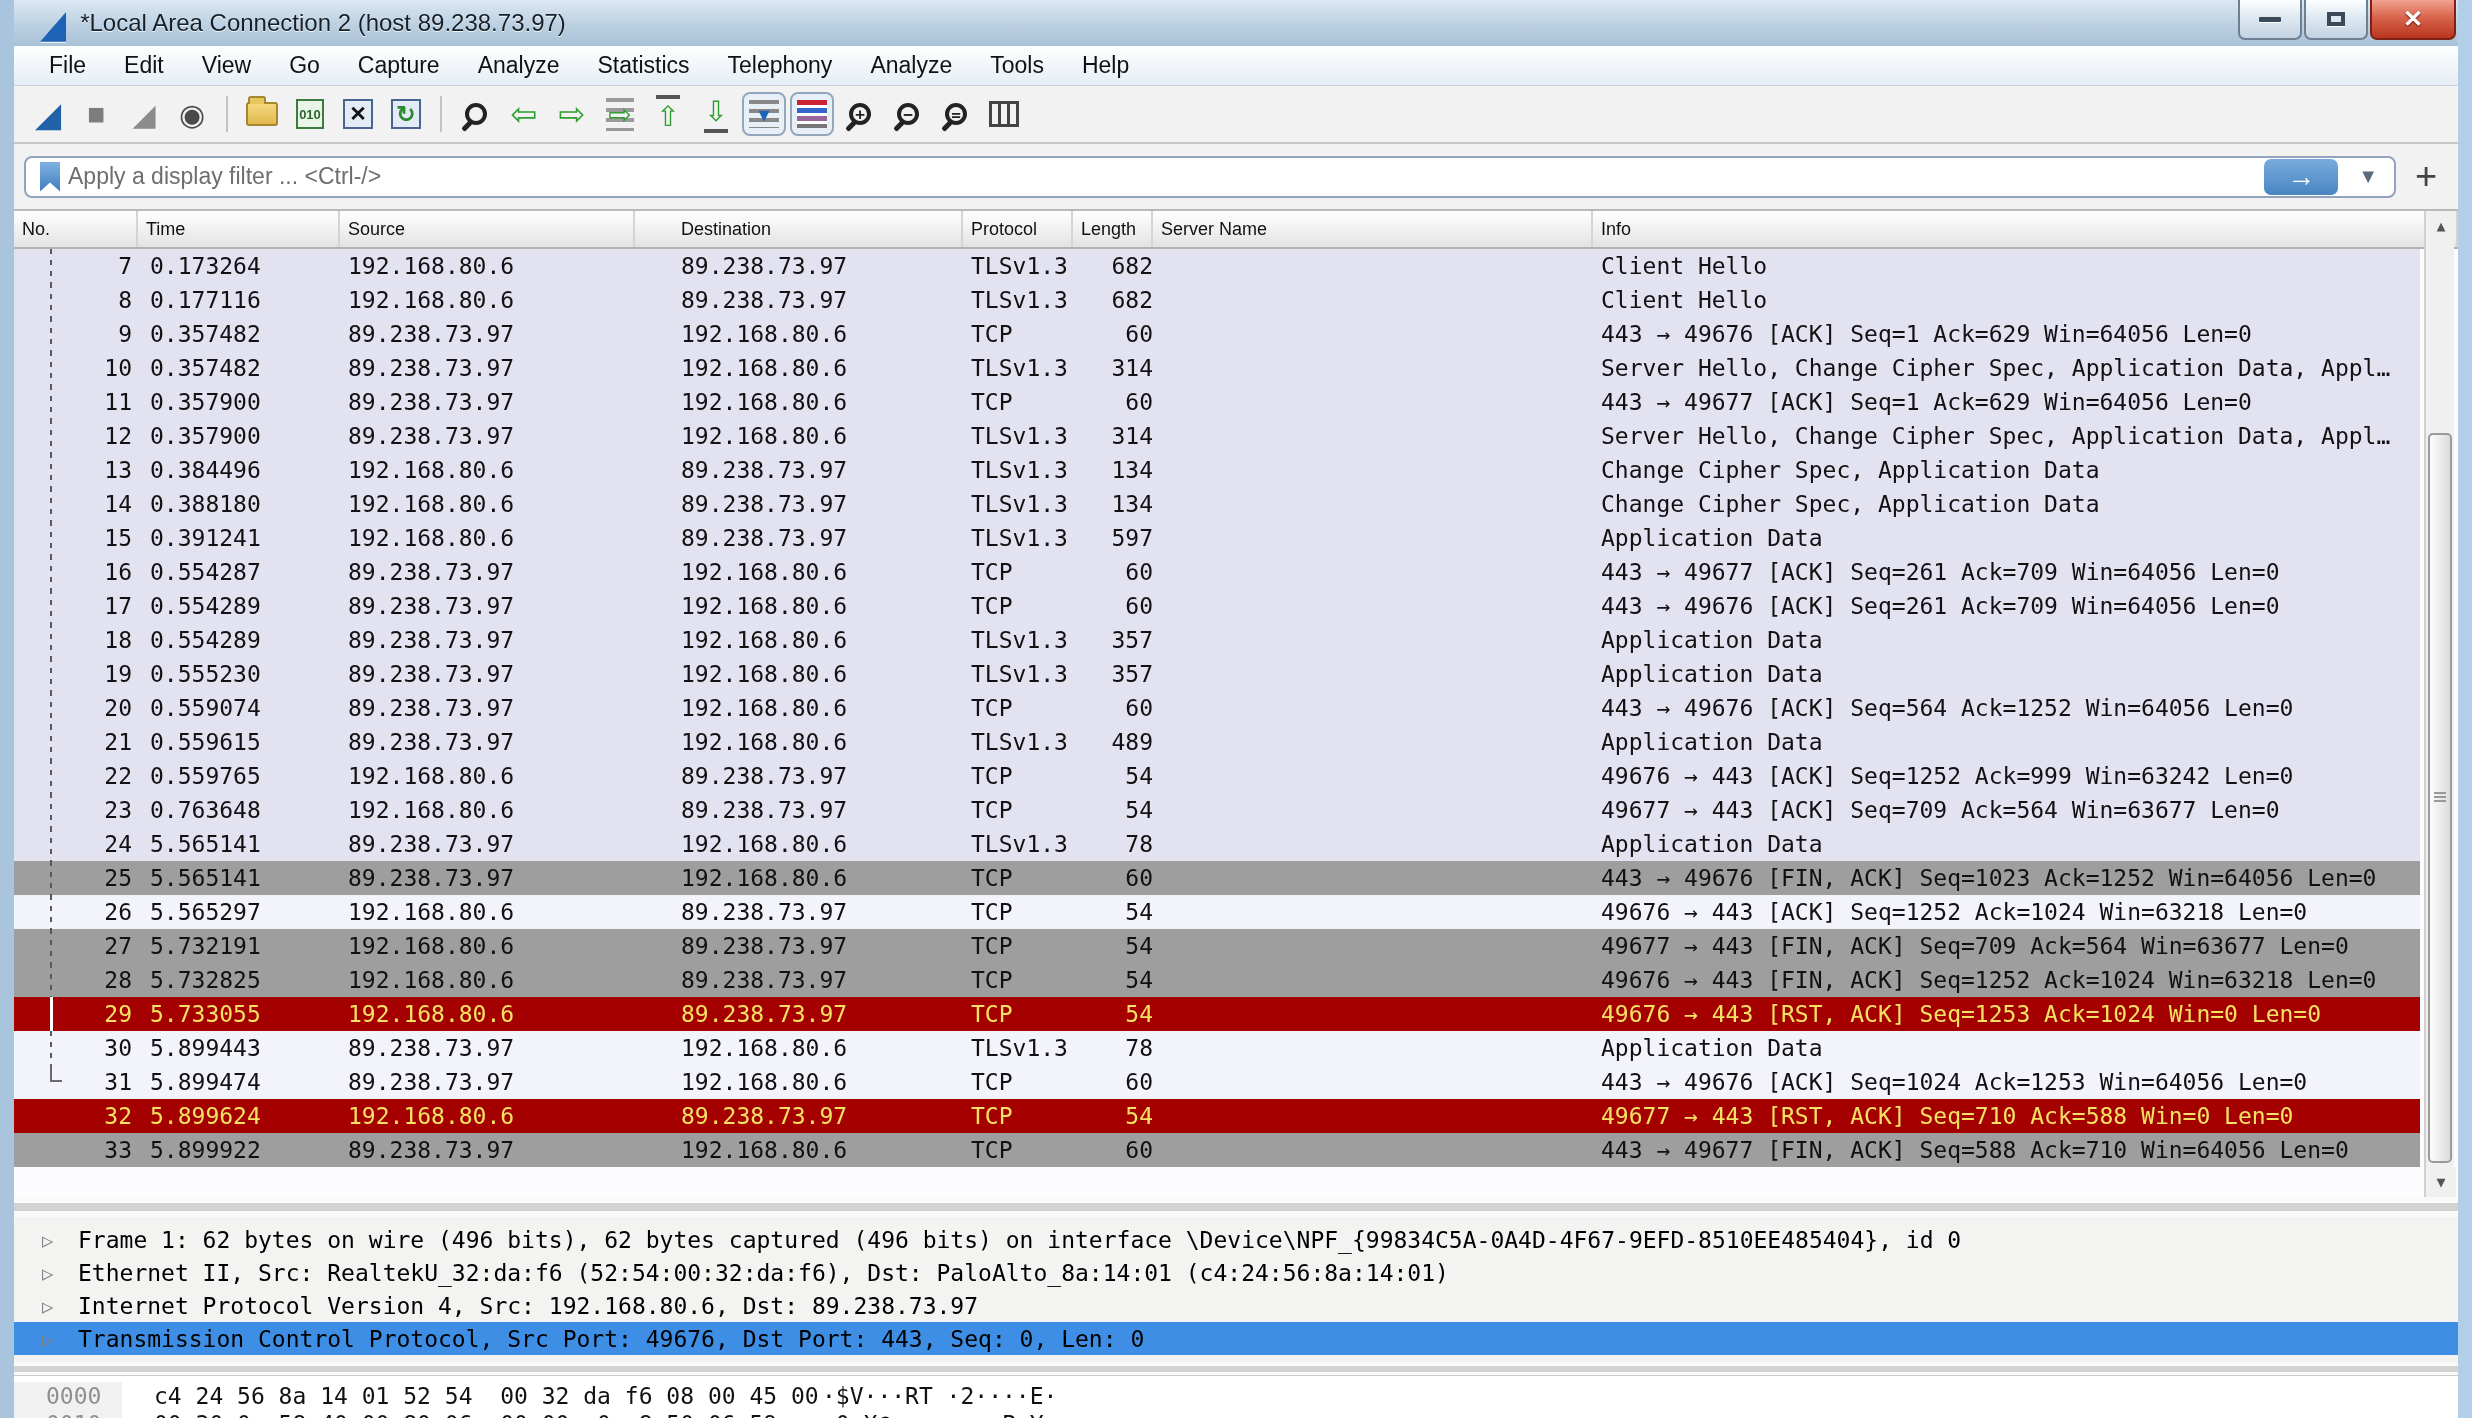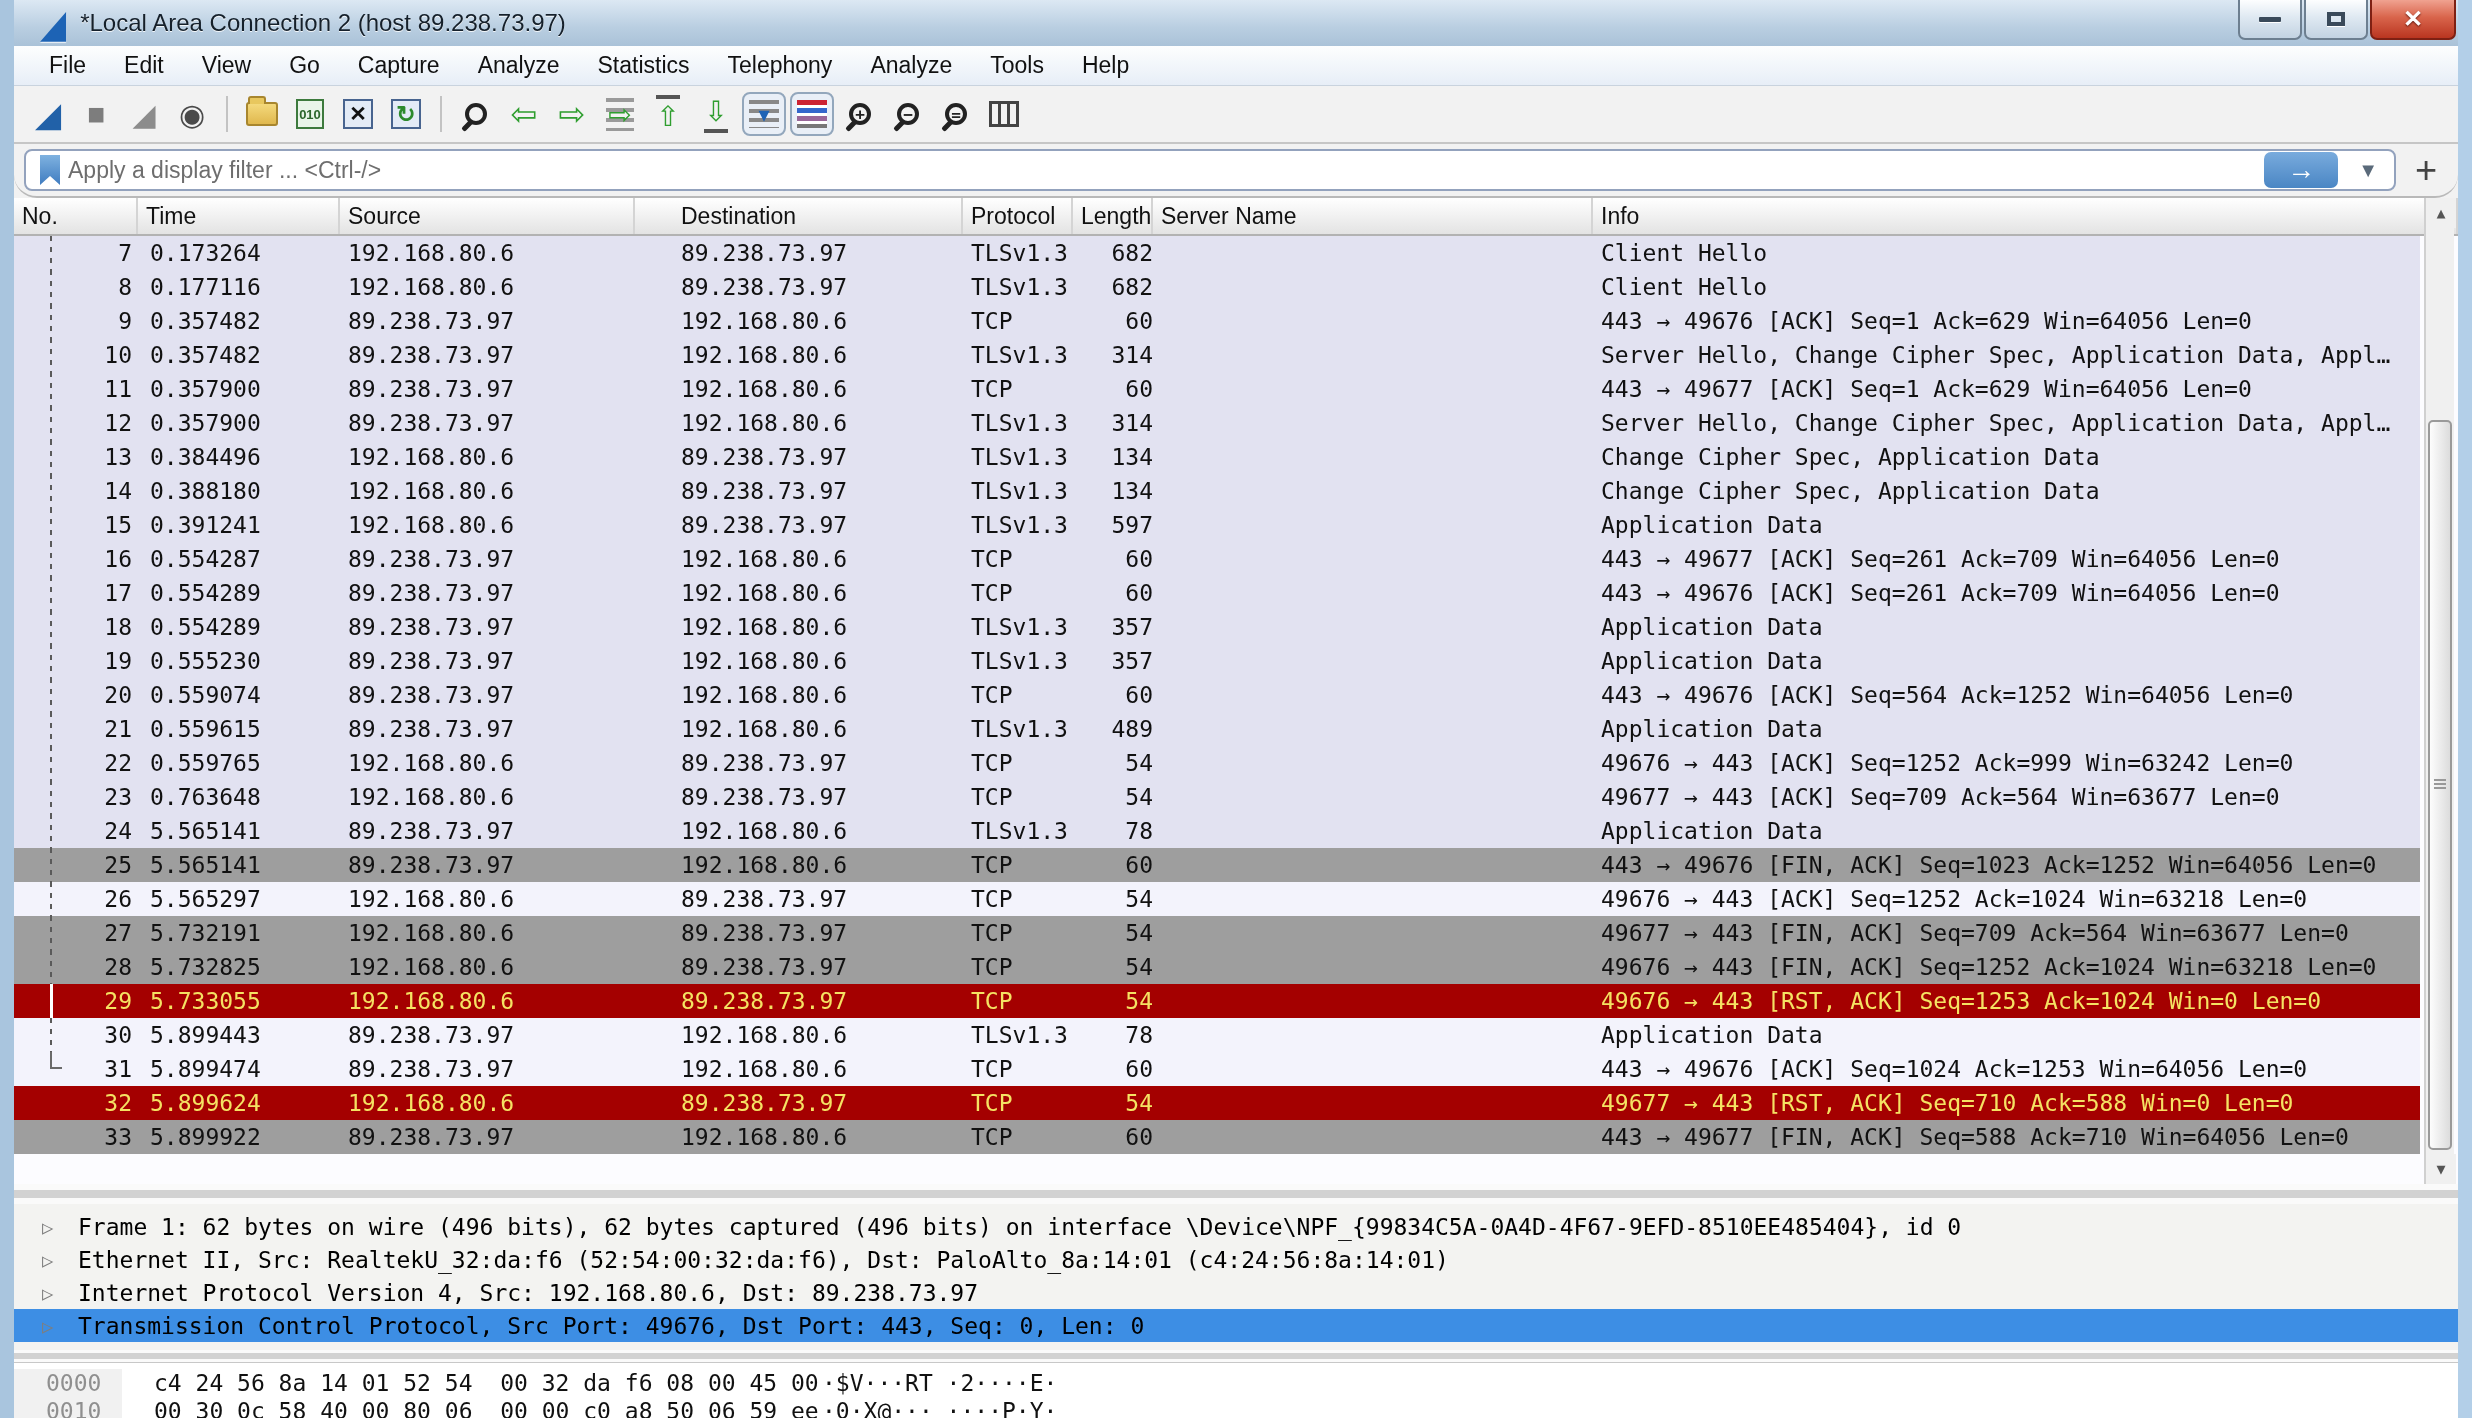--- a/index.html
+++ b/index.html
@@ -60,42 +60,42 @@
   .bar-t { border-top:4px solid #555; color:#2f9e2f; font-size:28px; padding-top:1px; }
   .bar-b { border-bottom:4px solid #555; color:#2f9e2f; font-size:28px; padding-bottom:1px; }
   .asro { width:30px; height:28px; background:repeating-linear-gradient(180deg,#888 0 4px,transparent 4px 9px);
           color:#1d63b5; font-size:22px; display:flex; align-items:flex-end; justify-content:center; }
   .clrz { width:30px; height:28px; background:linear-gradient(180deg,#c23 0 5px,#fff 5px 8px,#36c 8px 13px,
           #fff 13px 16px,#969 16px 21px,#fff 21px 24px,#777 24px 28px); }
   .cols { width:30px; height:26px; border:3px solid #444; background:
           repeating-linear-gradient(90deg,transparent 0 6px,#444 6px 9px); }
 
   
-  .filterbar { height:54px; background:#f2f2f2; border-bottom:2px solid #b9b9b9; display:flex;
-               align-items:center; padding:0 10px; flex:0 0 auto;border-radius:23px; }
+  .filterbar { height:67px; background:#f2f2f2; border-bottom:2px solid #b9b9b9; display:flex;
+               align-items:center; padding:0 10px; flex:0 0 auto; }
   .filterbox { flex:1; height:42px; background:#fff; border:2px solid #93a2bd; border-radius:8px;
                display:flex; align-items:center; padding:0 6px; }
   .bkm { width:20px; height:30px; margin:0 8px;
          background:linear-gradient(#7fb2e0,#3f7cc0);
          clip-path:polygon(0 0,100% 0,100% 100%,50% 70%,0 100%); }
   .filter-input { flex:1; border:none; outline:none; font-size:23px; color:#222; height:34px;
                   font-family:"Liberation Sans", sans-serif; background:transparent; }
   .filter-input::placeholder { color:#6e6e6e; opacity:1; }
   .applybtn { width:74px; height:36px; background:linear-gradient(#79abdd,#4a86c4); border-radius:7px;
               color:#fff; font-size:28px; font-weight:bold; display:flex; align-items:center;
               justify-content:center; margin-right:10px; }
   .caret { color:#5a6a7a; font-size:20px; margin:0 10px; }
   .plusbtn { width:44px; height:44px; color:#444; font-size:38px; display:flex; align-items:center;
              justify-content:center; margin-left:8px; }
 
   
   .listwrap { flex:0 0 986px; position:relative; background:#fcfcff; overflow:hidden;
               font-family:"DejaVu Sans Mono", monospace; }
   .lheader { height:38px; background:linear-gradient(#ffffff,#e3e3e3); border-bottom:2px solid #b2b2b2;
-             display:flex; font-family:"Liberation Sans", sans-serif; font-size:23px; color:#111; }
+             display:flex; font-family:"Liberation Sans", sans-serif; font-size:18px; color:#111; }
   .lheader .cell { border-right:2px solid #d4d4d4; display:flex; align-items:center; padding-left:8px; }
   .prow { height:34px; display:flex; align-items:center; font-size:23px; color:#111;
           width:2406px; position:relative; white-space:pre; }
   .prow.lav  { background:#e2e2f1; }
   .prow.light{ background:#f3f3fc; }
   .prow.gray { background:#9e9e9e; }
   .prow.red  { background:#a40000; color:#f5e263; }
   .cell { overflow:hidden; white-space:pre; flex:0 0 auto; }
   .c-no    { width:124px; text-align:right; padding-right:6px; }
   .c-time  { width:202px; padding-left:12px; }

